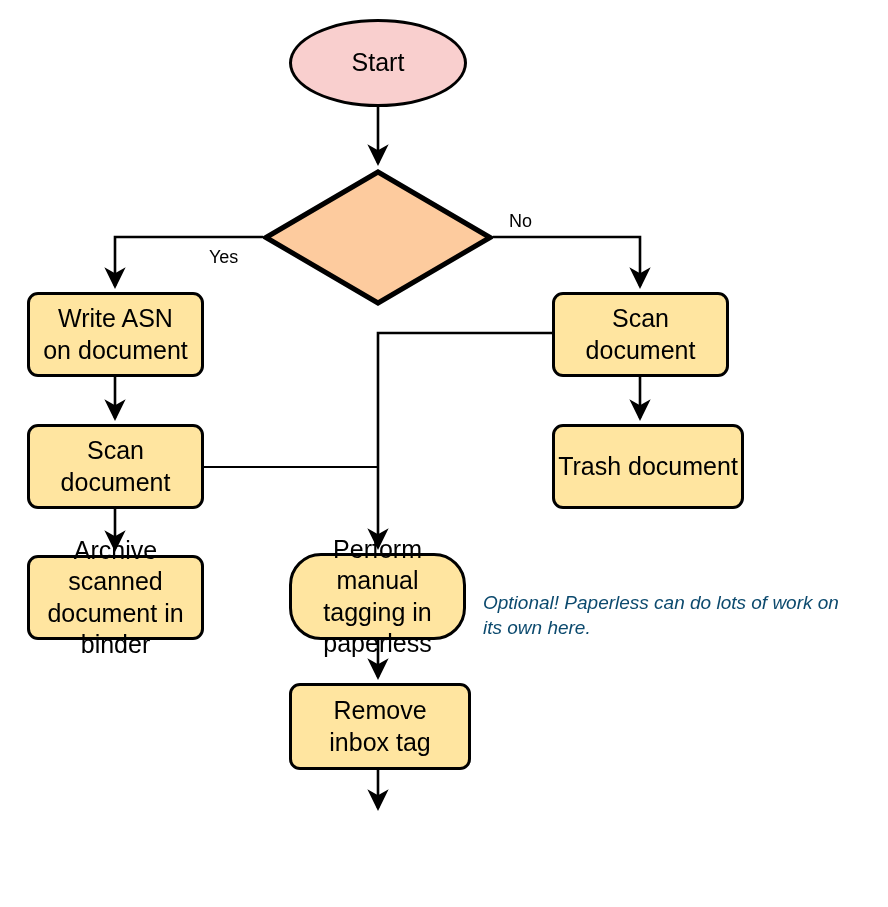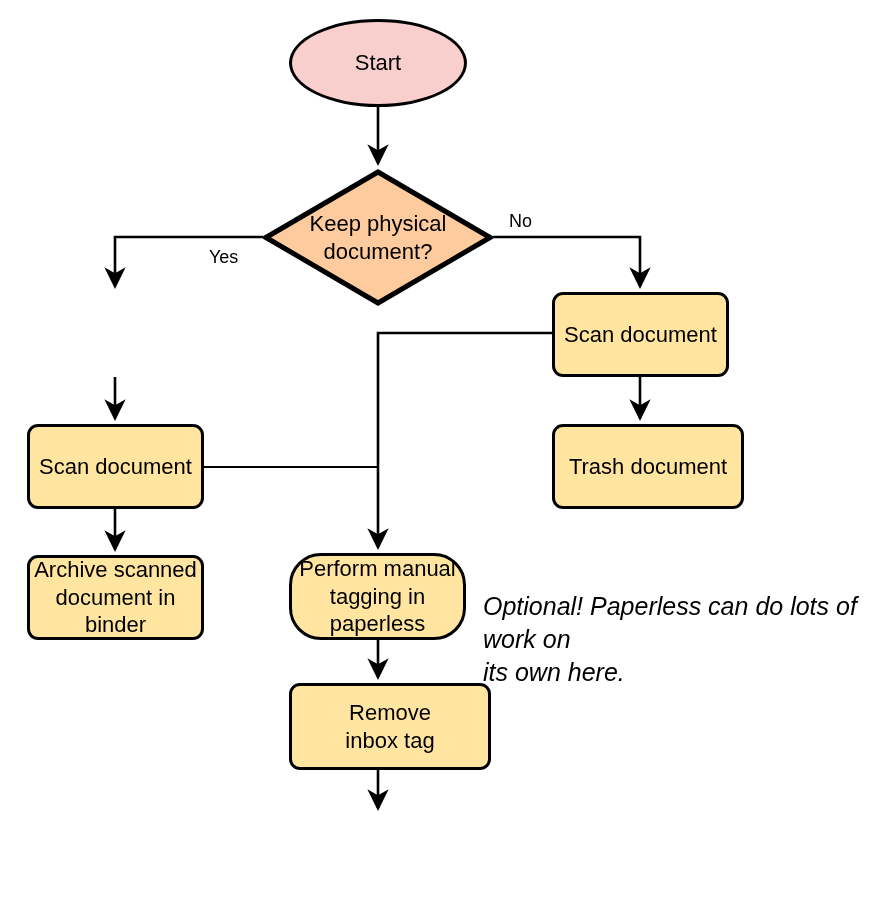--- a/index.html
+++ b/index.html
@@ -30,21 +30,21 @@
   }
   
   .node {
     position: absolute;
     box-sizing: border-box;
     display: flex;
     align-items: center;
     justify-content: center;
     text-align: center;
     color: #000000;
-    font-size: 22px;
+    font-size: 25px;
     line-height: 1.26;
     white-space: pre-line;
     z-index: 2;
   }
   .node-process {
     border: 3px solid #000000;
     border-radius: 11px;
     background: #ffe5a0;
   }
   .node-terminator {
@@ -73,22 +73,22 @@
     position: absolute;
     color: #000000;
     font-size: 18px;
     line-height: 1.2;
     white-space: nowrap;
     z-index: 3;
   }
   
   .annotation {
     position: absolute;
-    color: #000000;
-    font-size: 25px;
+    color: #0c4a6e;
+    font-size: 19px;
     line-height: 1.32;
     font-style: italic;
     white-space: pre-line;
     z-index: 3;
   }
 </style>
 </head>
 <body>
 
 <div id="flowchart-root">
@@ -122,24 +122,26 @@
   </svg>
 
   <div class="node node-terminator" style="left:289px; top:19px; width:178px; height:88px;">
     <span>Start</span>
   </div>
 
   <div class="node node-decision" style="left:263px; top:169px; width:230px; height:137px;">
     <svg class="decision-face" viewBox="0 0 230 137" preserveAspectRatio="none" aria-hidden="true">
       <polygon points="115,3 227,68.5 115,134 3,68.5" fill="#fdcb9e" stroke="#000000" stroke-width="5" stroke-linejoin="miter"></polygon>
     </svg>
-    <span class="decision-text">Keep physical
-document?</span>
   </div>
 
+  <div class="node node-process" style="left:27px; top:292px; width:177px; height:85px;">
+    <span>Write ASN
+on document</span>
+  </div>
 
   <div class="node node-process" style="left:27px; top:424px; width:177px; height:85px;">
     <span>Scan document</span>
   </div>
 
   <div class="node node-process" style="left:27px; top:555px; width:177px; height:85px;">
     <span>Archive scanned
 document in
 binder</span>
   </div>
@@ -151,21 +153,21 @@
   <div class="node node-process" style="left:552px; top:424px; width:192px; height:85px;">
     <span>Trash document</span>
   </div>
 
   <div class="node node-process" style="left:289px; top:553px; width:177px; height:87px;border-radius:32px;">
     <span>Perform manual
 tagging in
 paperless</span>
   </div>
 
-  <div class="node node-process" style="left:289px; top:683px; width:202px; height:87px;">
+  <div class="node node-process" style="left:289px; top:683px; width:182px; height:87px;">
     <span>Remove
 inbox tag</span>
   </div>
 
 
   <div class="edge-label" style="left:209px; top:211px;margin-top:36px;">Yes</div>
 
   <div class="edge-label" style="left:509px; top:211px;">No</div>
 
   <div class="annotation" style="left:483px; top:590px; width:400px;">Optional! Paperless can do lots of work on

